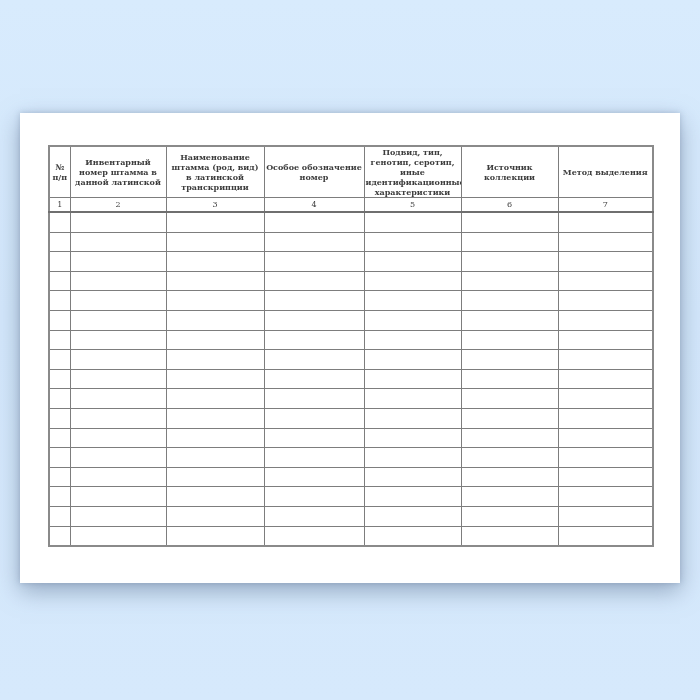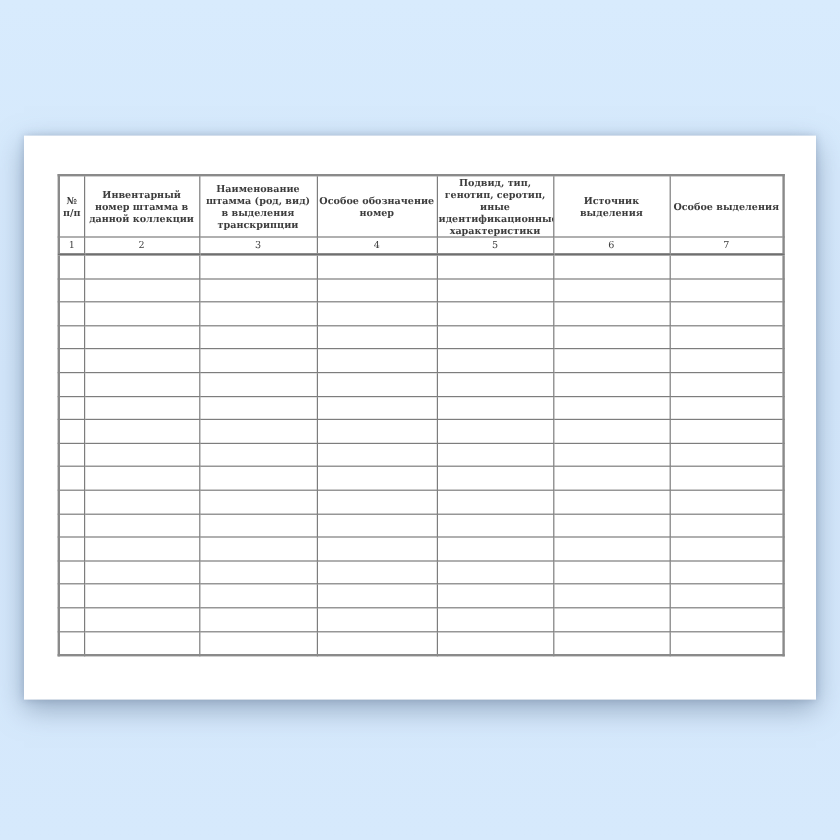--- a/index.html
+++ b/index.html
@@ -70,26 +70,26 @@
           <col class="c2">
           <col class="c3">
           <col class="c4">
         <col class="c5">
           <col class="c6">
           <col class="c7">
       </colgroup>
       <thead>
           <tr class="header-row">
             <th>№ п/п</th>
-            <th>Инвентарный номер штамма в данной коллекции</th>
-            <th>Наименование штамма (род, вид) в выделения транскрипции</th>
+            <th>Инвентарный номер штамма в данной латинской</th>
+            <th>Наименование штамма (род, вид) в латинской транскрипции</th>
             <th>Особое обозначение номер</th>
             <th>Подвид, тип, генотип, серотип, иные идентификационные характеристики</th>
-            <th>Источник выделения</th>
-            <th>Особое выделения</th>
+            <th>Источник коллекции</th>
+            <th>Метод выделения</th>
           </tr>
           <tr class="numbers-row">
             <td>1</td>
             <td>2</td>
             <td>3</td>
             <td>4</td>
             <td>5</td>
             <td>6</td>
             <td>7</td>
           </tr>

